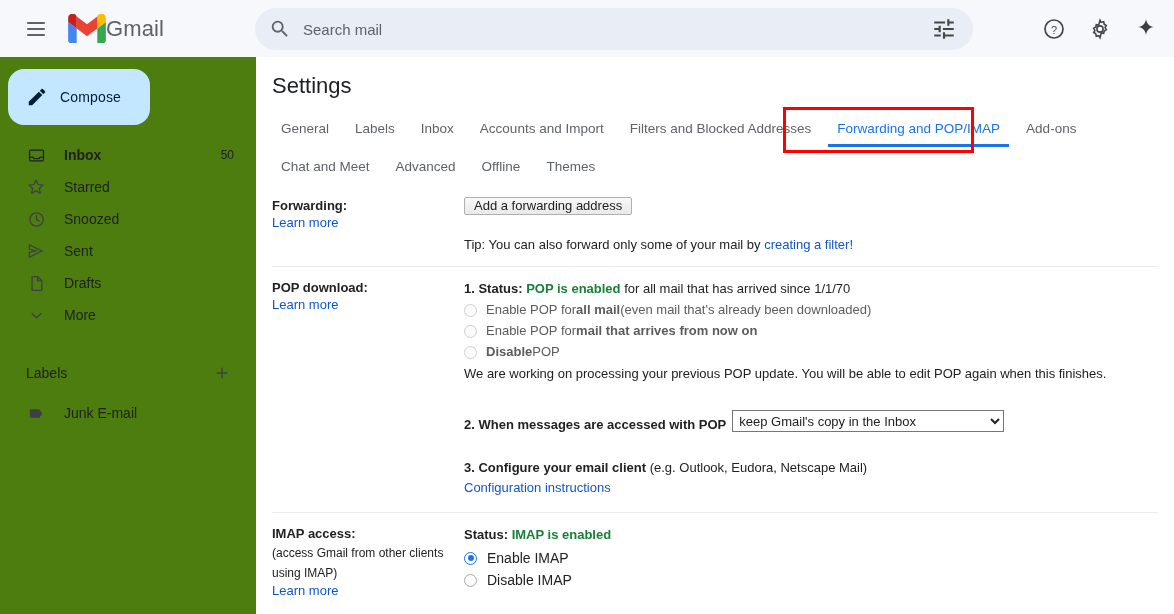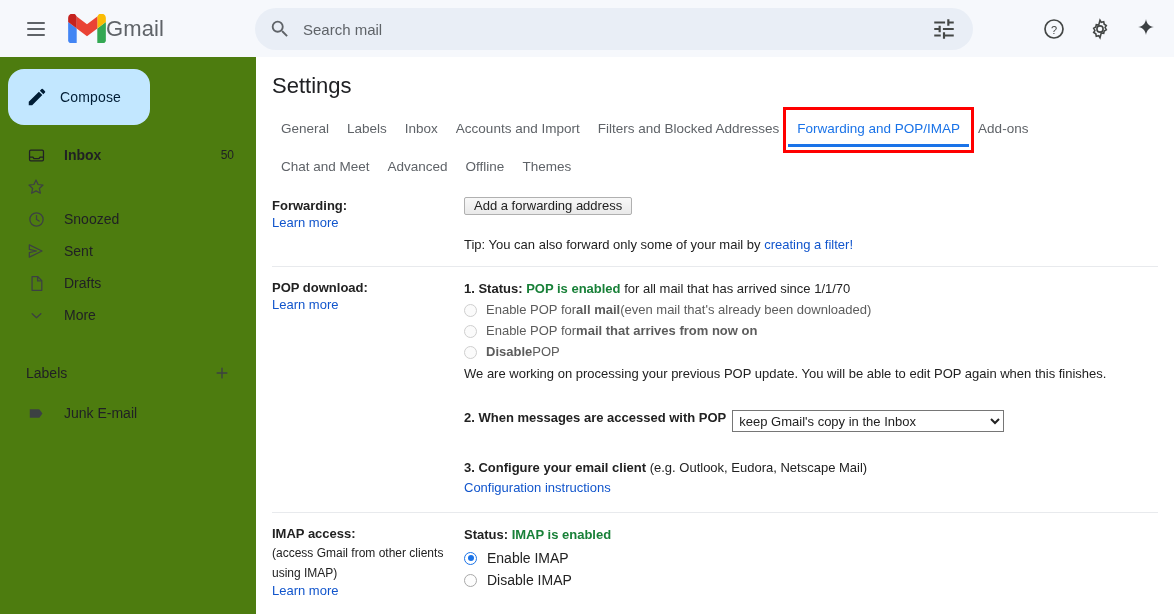--- a/index.html
+++ b/index.html
@@ -236,21 +236,21 @@
 
   .tabs {
     margin: 14px 0 0 16px;
     width: 886px;
     position: relative;
   }
   .tabrow {
     display: flex;
     align-items: flex-end;
     flex-wrap: wrap;
-    gap: 0;
+    gap: 8px;
   }
   .tab {
     font-size: 13.5px;
     color: #5f6368;
     padding: 8px 9px 10px 9px;
     cursor: pointer;
     white-space: nowrap;
     font-family: "Liberation Sans", sans-serif;
     line-height: 16px;
   }
@@ -360,21 +360,21 @@
     font-weight: normal;
     font-size: 13px;
     color: #222222;
     line-height: 20px;
     max-width: 700px;
     margin-top: 2px;
   }
   .step2 {
     margin-top: 26px;
     display: flex;
-    align-items: flex-start;
+    align-items: flex-end;
     font-size: 13px;
   }
   .step2 .s2label { font-weight: bold; color: #222222; margin-right: 6px; }
   select.popselect {
     font-family: "Liberation Sans", sans-serif;
     font-size: 13px;
     color: #222222;
     border: 1px solid #767676;
     border-radius: 0;
     background: #ffffff;
@@ -490,20 +490,21 @@
         <span class="nav-label">Inbox</span>
         <span class="nav-count">50</span>
       </div>
 
       <div class="navitem">
         <span class="nav-ico">
           <svg width="20" height="20" viewBox="0 0 24 24" fill="none" stroke="#3c4043" stroke-width="1.5" stroke-linejoin="round">
             <path d="M12 3.6l2.5 5.4 5.9.7-4.4 4 1.2 5.8L12 16.6 6.8 19.5 8 13.7l-4.4-4 5.9-.7z"></path>
           </svg>
         </span>
+        <span class="nav-label">Starred</span>
       </div>
 
       <div class="navitem">
         <span class="nav-ico">
           <svg width="19" height="19" viewBox="0 0 24 24" fill="none" stroke="#3c4043" stroke-width="1.6">
             <circle cx="12" cy="12" r="8.4"></circle>
             <path d="M12 7.2V12l3.3 2" stroke-linecap="round"></path>
           </svg>
         </span>
         <span class="nav-label">Snoozed</span>

